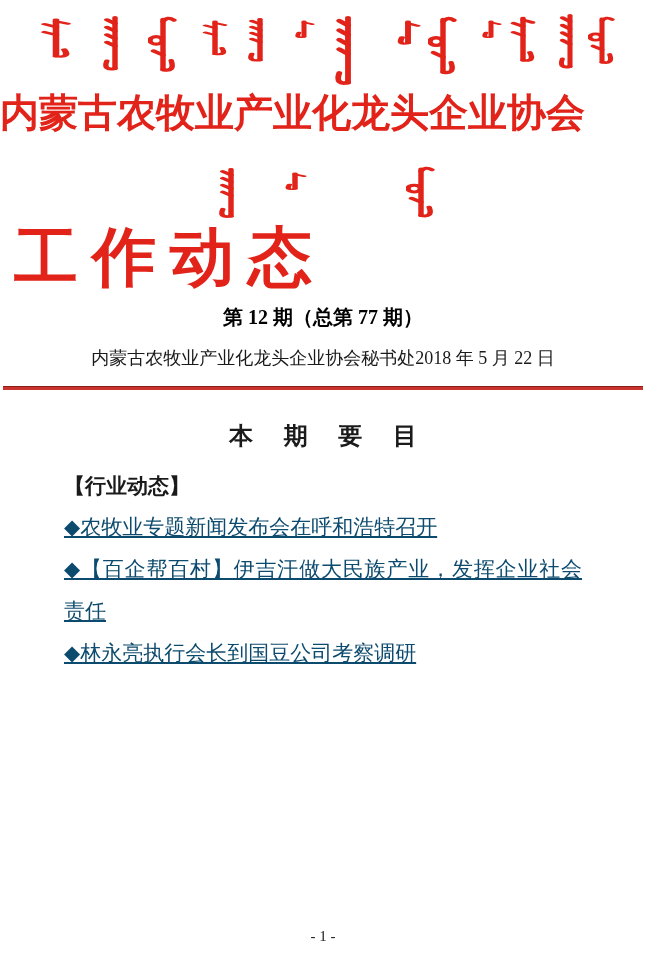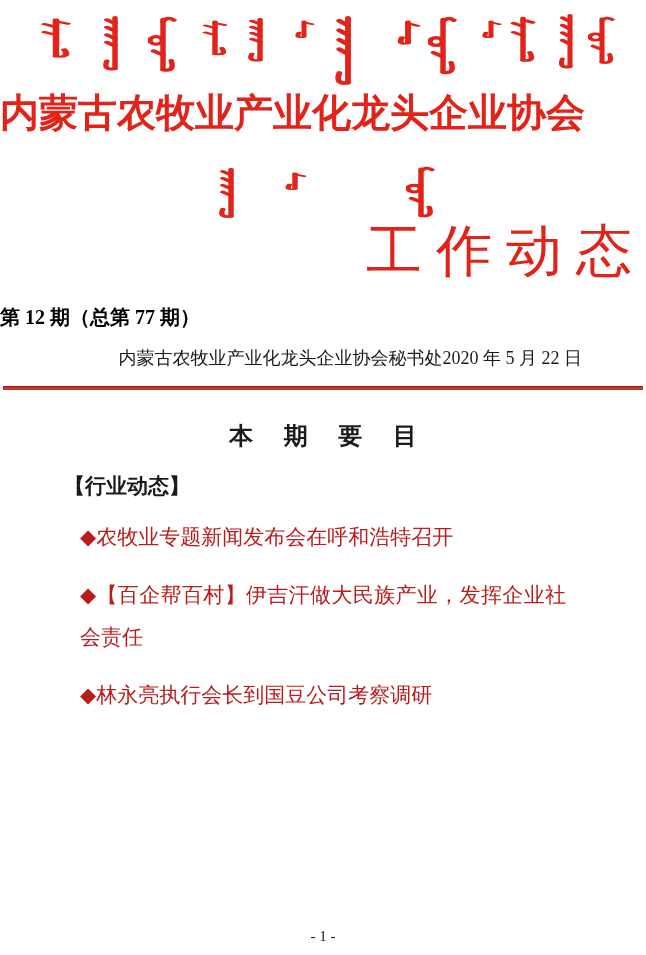--- a/index.html
+++ b/index.html
@@ -24,37 +24,37 @@
   .org-name{
     position:absolute;top:86px;left:0;width:514px;
     text-align:center;
     font-size:39px;font-weight:bold;
     color:var(--red);
     letter-spacing:0px;
     white-space:nowrap;
   }
   .bulletin-title{
     position:absolute;top:214px;left:0;width:646px;
-    text-align:right;
-    font-size:56px;font-weight:normal;
+    text-align:left;
+    font-size:64px;font-weight:bold;
     color:var(--red);
     letter-spacing:14px;
     text-indent:14px; 
     white-space:nowrap;
   }
   .issue-line{
     position:absolute;top:304px;left:0;width:646px;
-    text-align:left;
+    text-align:center;
     font-size:20px;font-weight:bold;
     color:#000;
     white-space:nowrap;
   }
   .pub-row{
     position:absolute;top:346px;left:64px;width:518px;
-    display:flex;justify-content:flex-end;align-items:baseline;
+    display:flex;justify-content:center;align-items:baseline;
     font-size:18px;color:#1a1a1a;
   }
   .red-rule{
     position:absolute;top:386px;left:3px;width:640px;height:3px;
     background:var(--rule-red);
     border-top:1px solid #8c1d17;
   }
   
   .toc{
     position:absolute;top:420px;left:64px;width:518px;
@@ -67,25 +67,26 @@
     font-family:"Liberation Sans","DejaVu Sans",sans-serif;
     color:#1a1a1a;
   }
   .toc-section-title{
     margin:14px 0 6px 0;
     font-size:21px;font-weight:bold;
     font-family:Liberation Mono, monospace;
     color:#1a1a1a;
   }
   .toc-item{
-    margin:16px;
+    margin:0;
     font-size:21px;
     line-height:42px;
     text-align:justify;
-    color:#b91c1c;
+    color:#0c4a6e;
+    text-decoration:underline;
   }
   
   .page-num{
     position:absolute;bottom:10px;left:0;width:646px;
     text-align:center;
     font-size:15px;color:#222;
     font-family:"Liberation Serif","DejaVu Serif",serif;
   }
 </style>
 </head>
@@ -218,21 +219,21 @@
       </svg>
     </span>
 </div>
 
 <div class="bulletin-title">工作动态</div>
 
 <div class="issue-line">第 12 期（总第 77 期）</div>
 
 <div class="pub-row">
   <span>内蒙古农牧业产业化龙头企业协会秘书处</span>
-  <span>2020 年 5 月 22 日</span>
+  <span>2018 年 5 月 22 日</span>
 </div>
 
 <div class="red-rule"></div>
 
 <div class="toc">
   <h2 class="toc-heading">本 期 要 目</h2>
 
   <h3 class="toc-section-title">【行业动态】</h3>
   <p class="toc-item">◆农牧业专题新闻发布会在呼和浩特召开</p>
 

